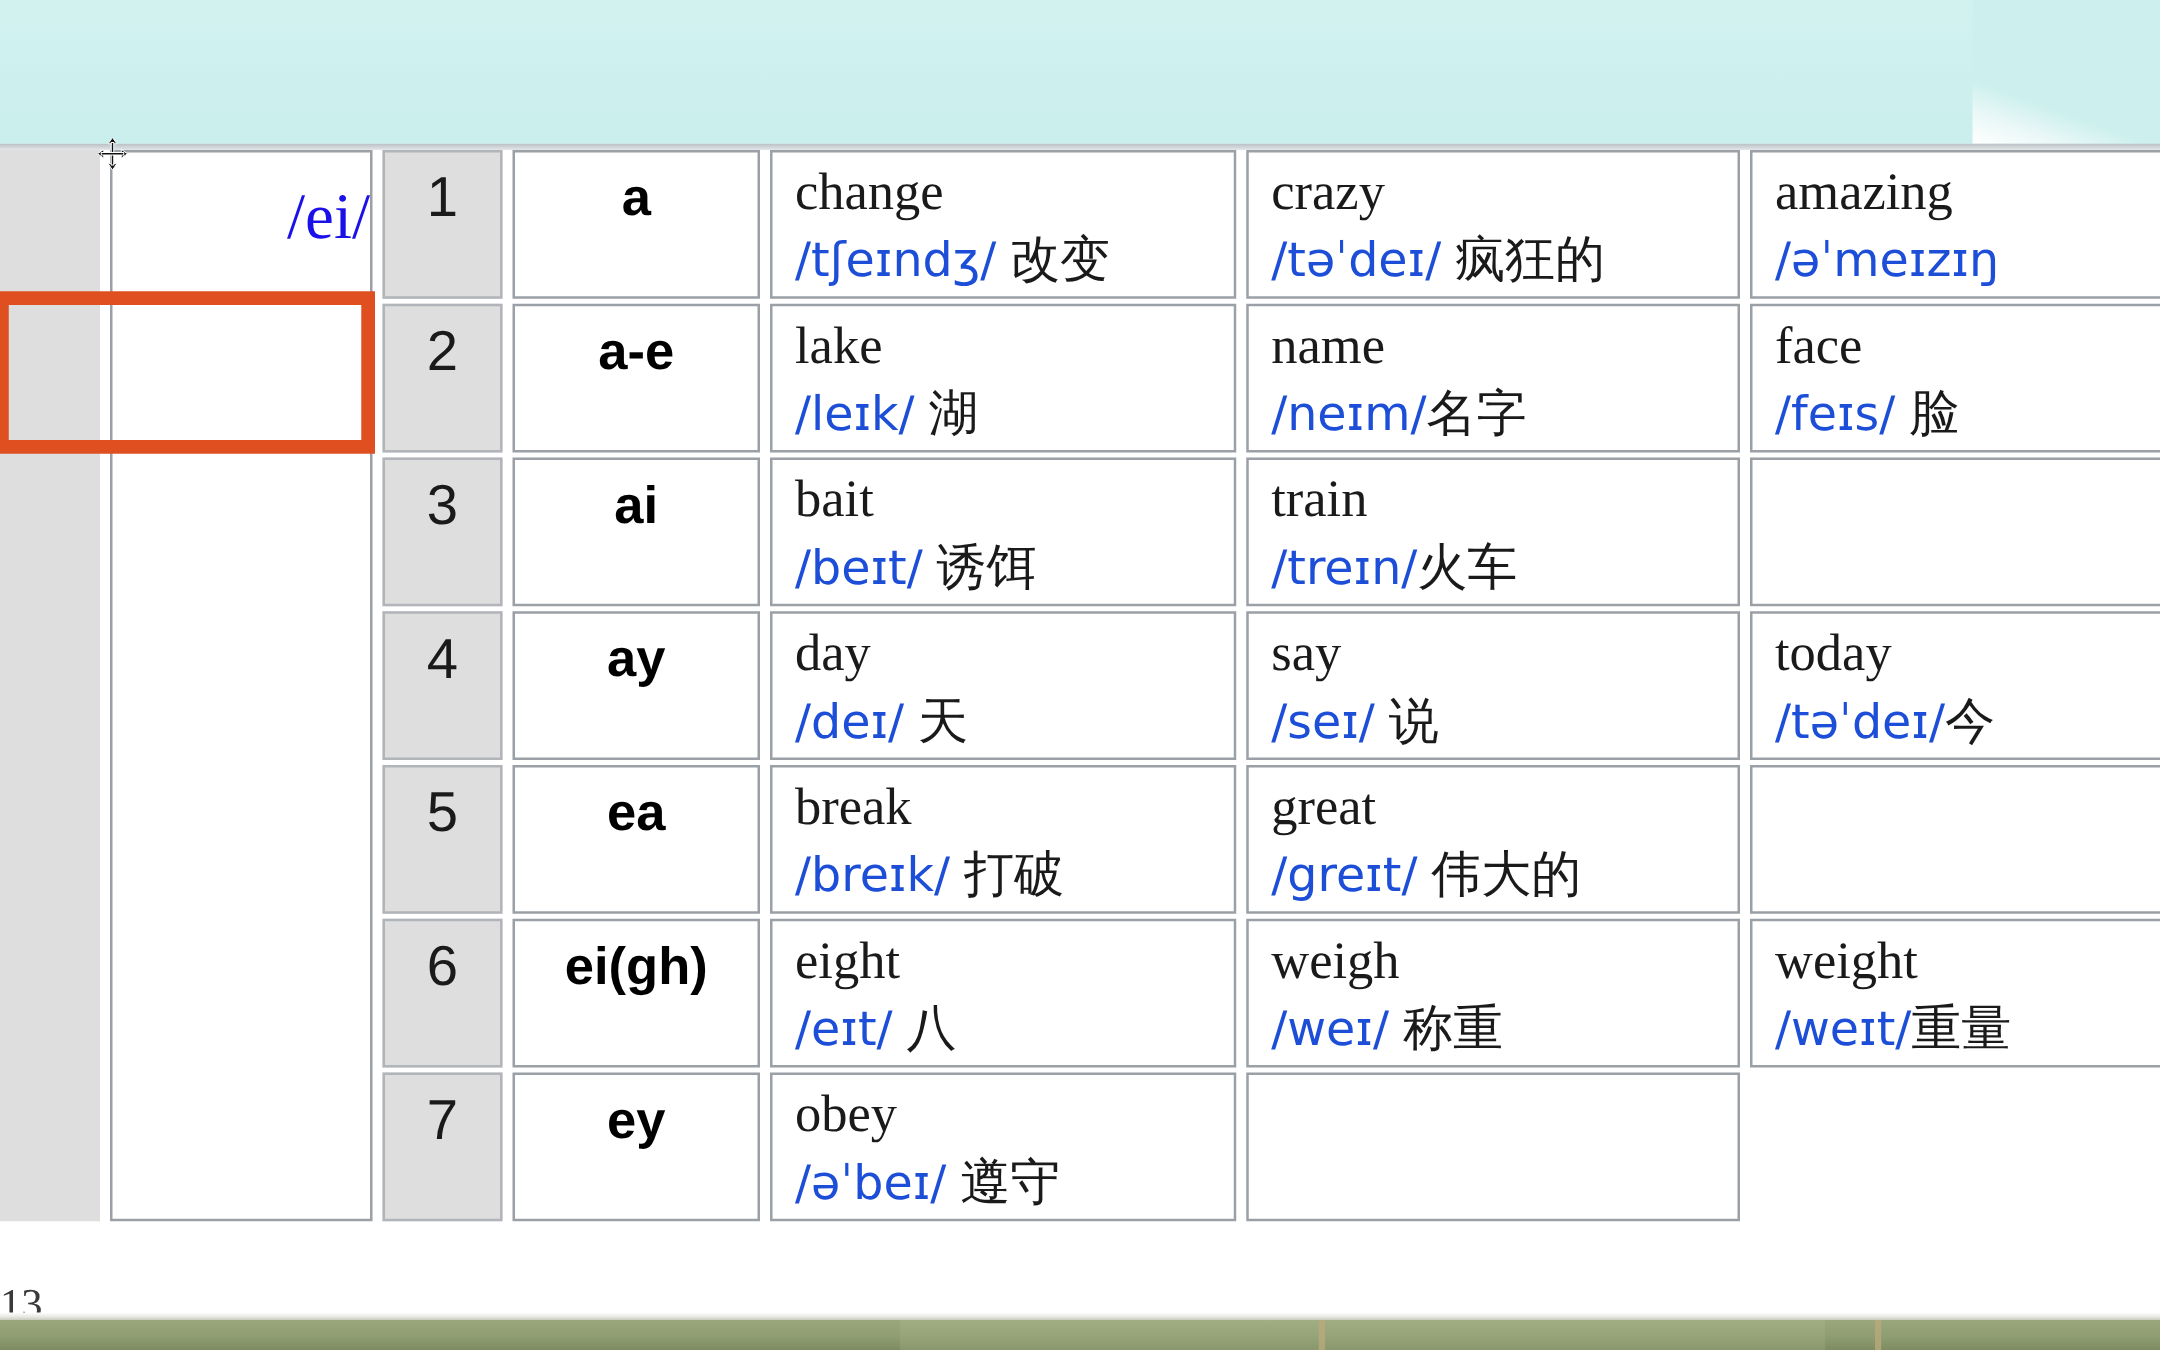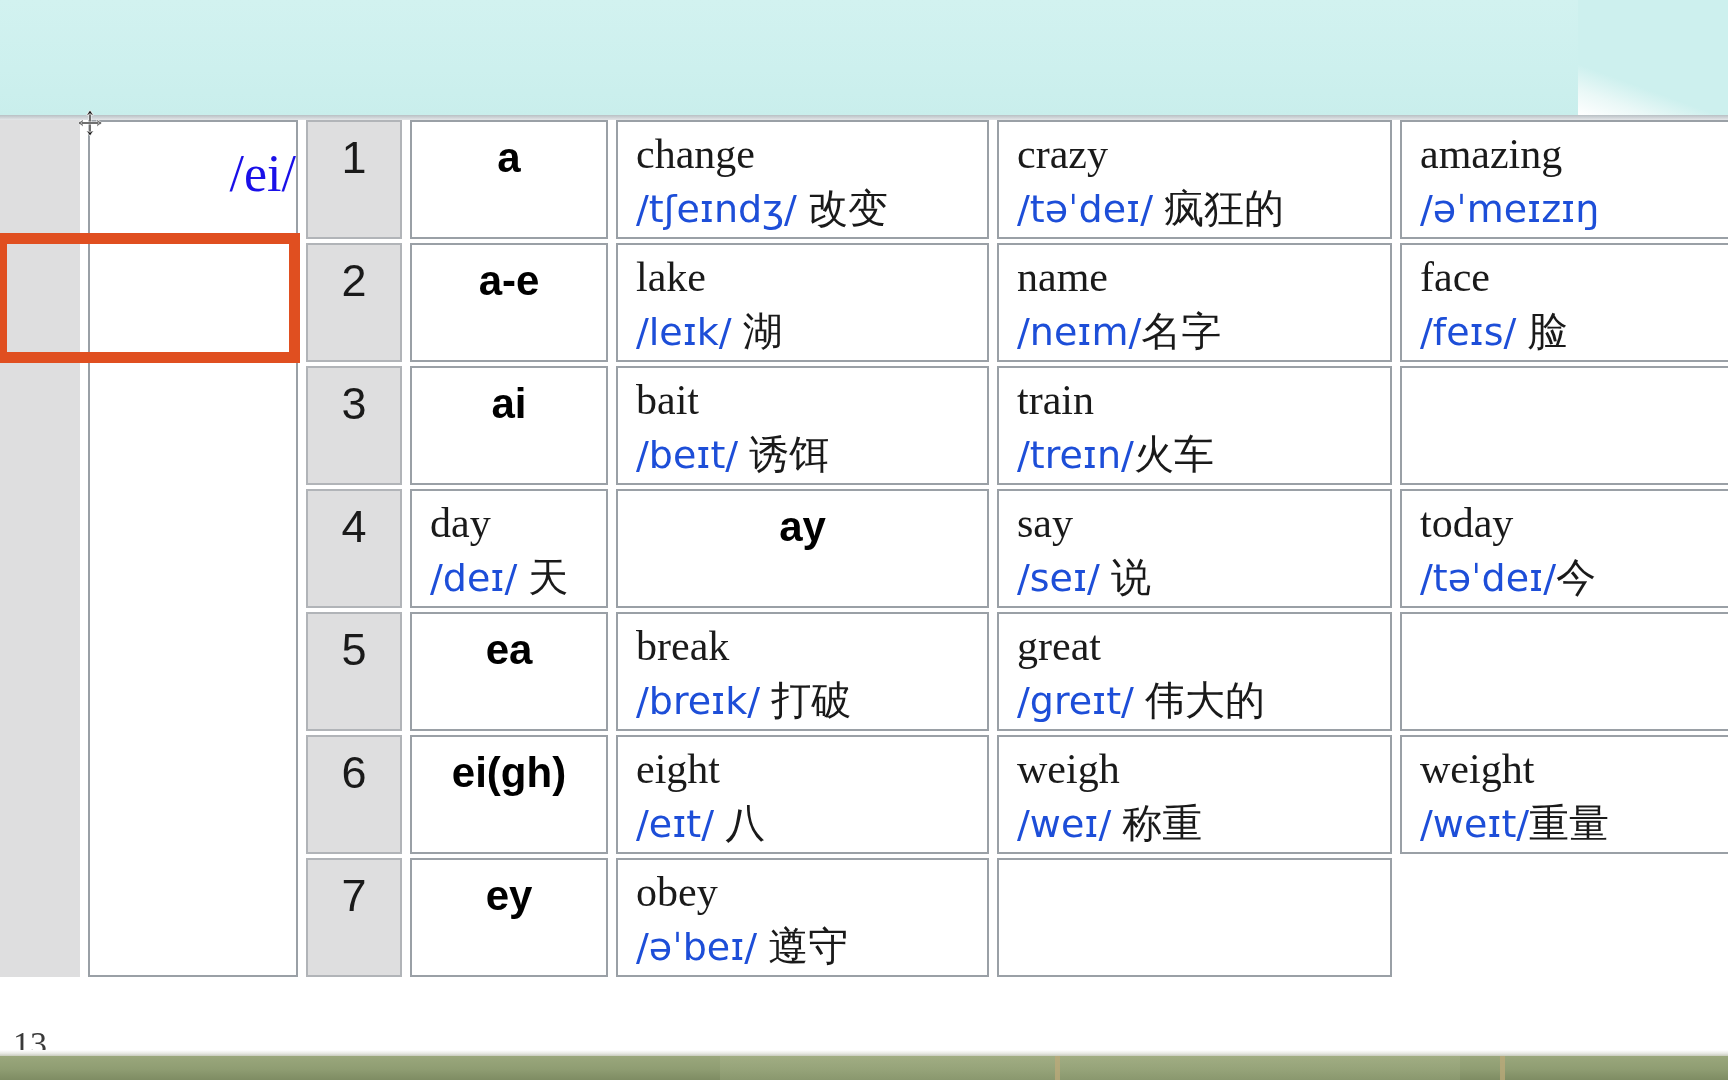--- a/index.html
+++ b/index.html
@@ -168,21 +168,21 @@
   }
   .gloss {
     color: #1a1a1a;
     font-size: 40px;
     font-family: "DejaVu Sans", sans-serif;
   }
 
   
   .page-num {
     position: absolute;
-    left: 13px;
+    left: 0;
     top: 905px;
     font-size: 34px;
     color: #3a3a3a;
     font-family: "Liberation Serif", serif;
   }
 
   
   .selection {
     position: absolute;
     left: -4px;
@@ -276,27 +276,27 @@
         <div class="word">train</div>
         <div class="phon-line"><span class="phon">/treɪn/</span><span class="gloss">火车</span></div>
       </div>
       <div class="cell word-cell">
         <div class="word"></div>
       </div>
 
       <div class="cell shaded">
           <div class="rownum">4</div>
         </div>
+      <div class="cell">
+          <div class="pattern">ay</div>
+        </div>
       <div class="cell word-cell">
         <div class="word">day</div>
         <div class="phon-line"><span class="phon">/deɪ/</span> <span class="gloss">天</span></div>
       </div>
-      <div class="cell">
-          <div class="pattern">ay</div>
-        </div>
       <div class="cell word-cell">
         <div class="word">say</div>
         <div class="phon-line"><span class="phon">/seɪ/</span> <span class="gloss">说</span></div>
       </div>
       <div class="cell word-cell">
         <div class="word">today</div>
         <div class="phon-line"><span class="phon">/təˈdeɪ/</span><span class="gloss">今</span></div>
       </div>
 
       <div class="cell shaded">

